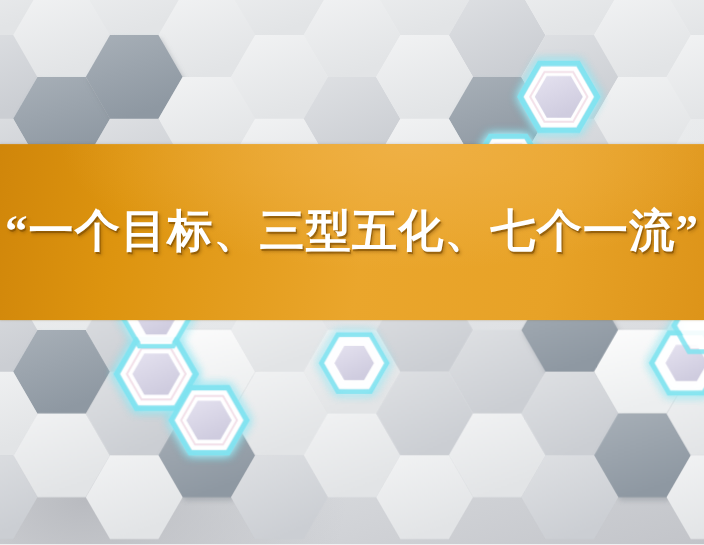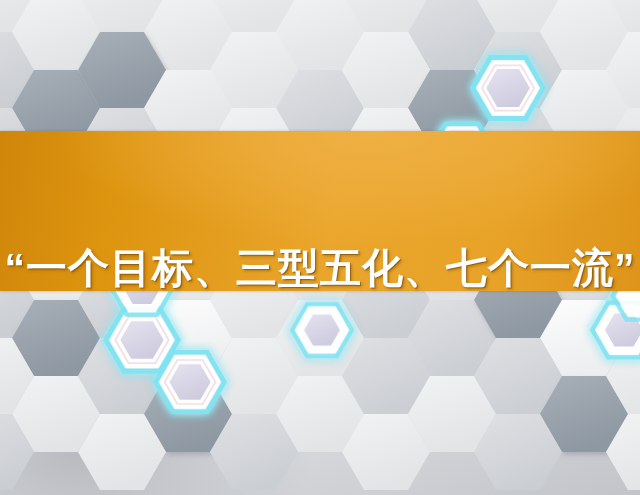--- a/index.html
+++ b/index.html
@@ -41,22 +41,23 @@
     background:
       radial-gradient(ellipse 85% 120% at 58% 2%, #efb044 0%, rgba(239,176,68,0) 58%),
       linear-gradient(100deg, #d0860a 0%, #dd940f 18%, #eaa62c 52%, #e7a227 78%, #dd9419 100%);
     box-shadow: 0 1px 2px rgba(90,60,0,0.18), 0 -1px 2px rgba(90,60,0,0.10);
   }
   .banner-inner {
     position: absolute;
     inset: 0;
     display: flex;
     flex-direction: row;
-    align-items: flex-end;
+    align-items: center;
     justify-content: center;
+    font-family: Liberation Serif, serif;
   }
   .title {
     font-size: 41px;
     font-weight: bold;
     color: #ffffff;
     letter-spacing: 1px;
     line-height: 1;
     white-space: nowrap;
     text-shadow:
       1px 1px 0 rgba(120,72,0,0.55),

